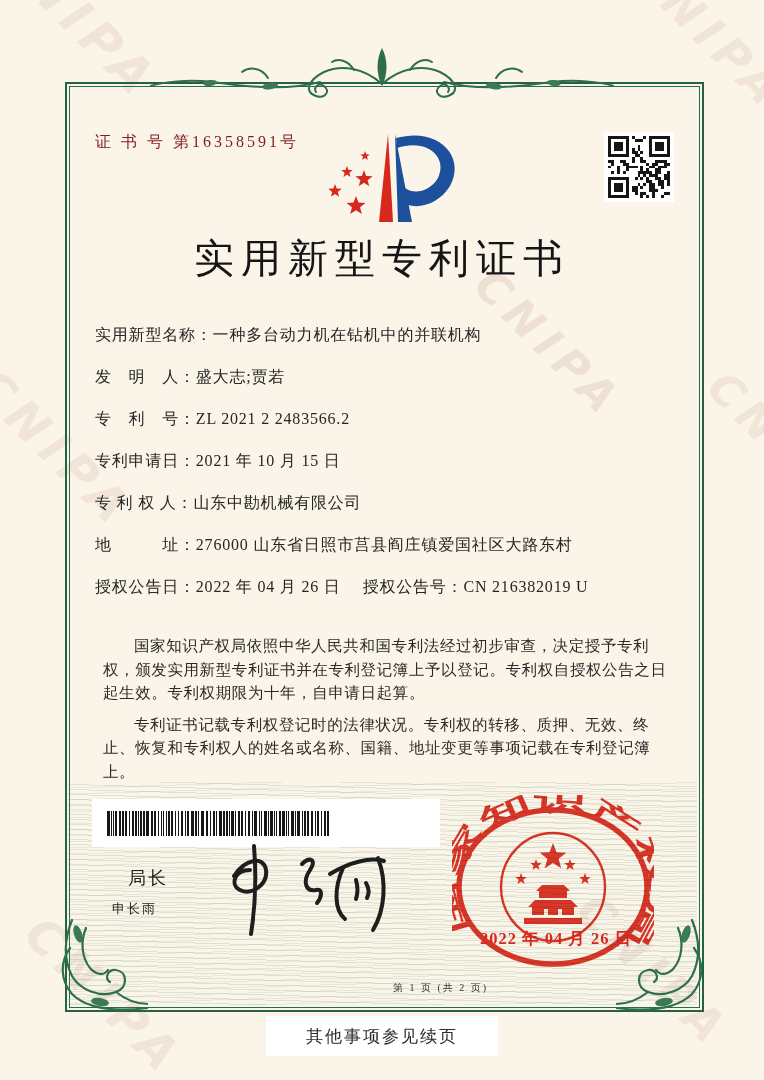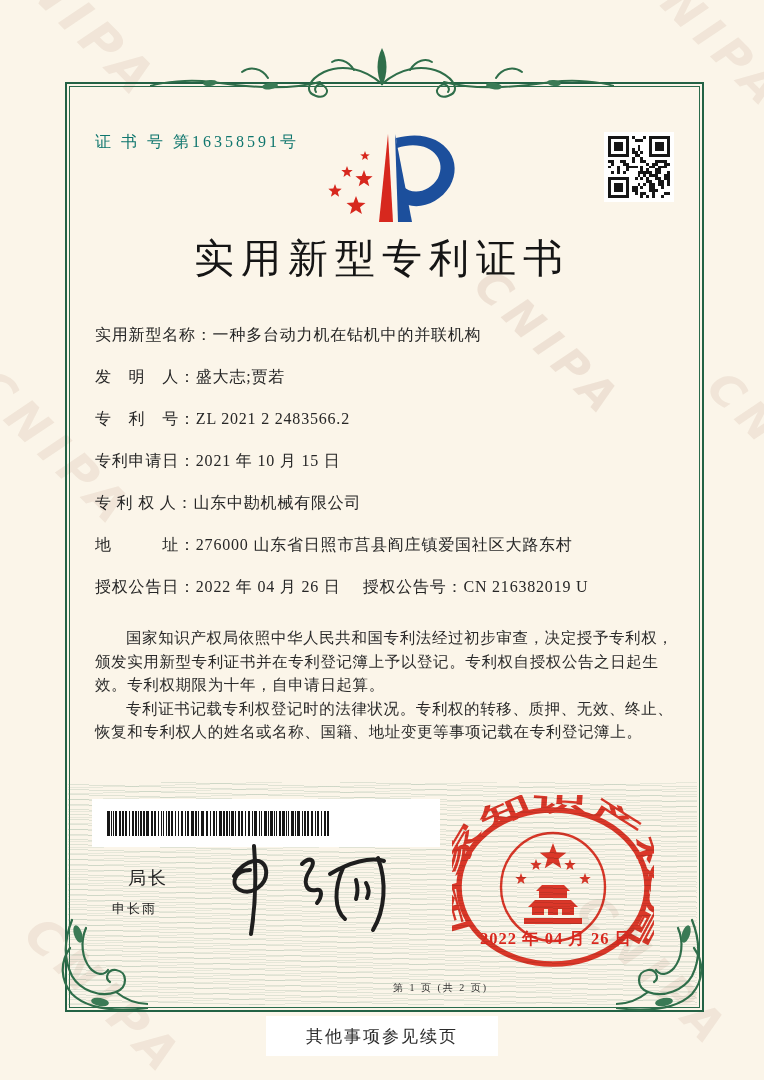--- a/index.html
+++ b/index.html
@@ -26,31 +26,31 @@
   .frame-inner{position:absolute;left:2px;top:2px;right:2px;bottom:2px;border:1px solid #2a6b4c;}
   
   .guilloche{
     position:absolute;left:68px;top:782px;width:629px;height:223px;
     background:
       repeating-linear-gradient(1.6deg, rgba(110,150,125,.20) 0 1px, transparent 1px 5px),
       repeating-linear-gradient(-1.6deg, rgba(110,150,125,.14) 0 1px, transparent 1px 6px);
   }
   .ornament{position:absolute;pointer-events:none;}
   
-  .certno{position:absolute;left:95px;top:132px;font-size:16px;letter-spacing:3px;color:#0f766e;}
+  .certno{position:absolute;left:95px;top:132px;font-size:16px;letter-spacing:3px;color:#7f1d1d;}
   .logo{position:absolute;left:302px;top:122px;width:166px;height:112px;}
   .qrbox{position:absolute;left:604px;top:132px;width:70px;height:70px;background:#fff;padding:4px;box-sizing:border-box;}
   .title{position:absolute;left:0;top:231px;width:764px;text-align:center;font-size:40px;font-weight:400;letter-spacing:7px;color:#151515;}
   .fields{position:absolute;left:95px;top:325px;width:586px;display:flex;flex-direction:column;gap:21px;font-size:16px;}
   .frow{white-space:nowrap;letter-spacing:.8px;}
   .frow .lbl{color:#262626;}
   .frow .val{color:#262626;}
   .frow .second{margin-left:22px;}
   .paras{position:absolute;left:95px;top:626px;width:580px;font-size:15.5px;line-height:23.5px;letter-spacing:.6px;color:#2b2b2b;}
-  .paras p{margin:0;text-indent:2em;}
+  .paras p{margin:8px;text-indent:2em;}
   .band{position:absolute;background:#fff;}
   .band-barcode{left:92px;top:799px;width:348px;height:48px;}
   .barcode{position:absolute;left:107px;top:811px;width:226px;height:25px;}
   .signer-role{position:absolute;left:112px;top:866px;font-size:18px;letter-spacing:2px;margin-left:16px;}
   .signer-name{position:absolute;left:112px;top:900px;font-size:13px;letter-spacing:2px;}
   .signature{position:absolute;left:210px;top:840px;width:195px;height:102px;}
   .seal{position:absolute;left:452px;top:795px;width:202px;height:185px;mix-blend-mode:multiply;opacity:.93;}
   .seal-date{position:absolute;left:466px;top:928px;width:180px;text-align:center;font-size:16.5px;letter-spacing:1px;color:#d8281e;font-weight:600;}
   .page-indicator{position:absolute;left:65px;top:981px;width:751px;text-align:center;font-size:10px;letter-spacing:2px;color:#333;}
   .footer-box{position:absolute;left:266px;top:1016px;width:232px;height:40px;background:#fff;display:flex;align-items:center;justify-content:center;}

